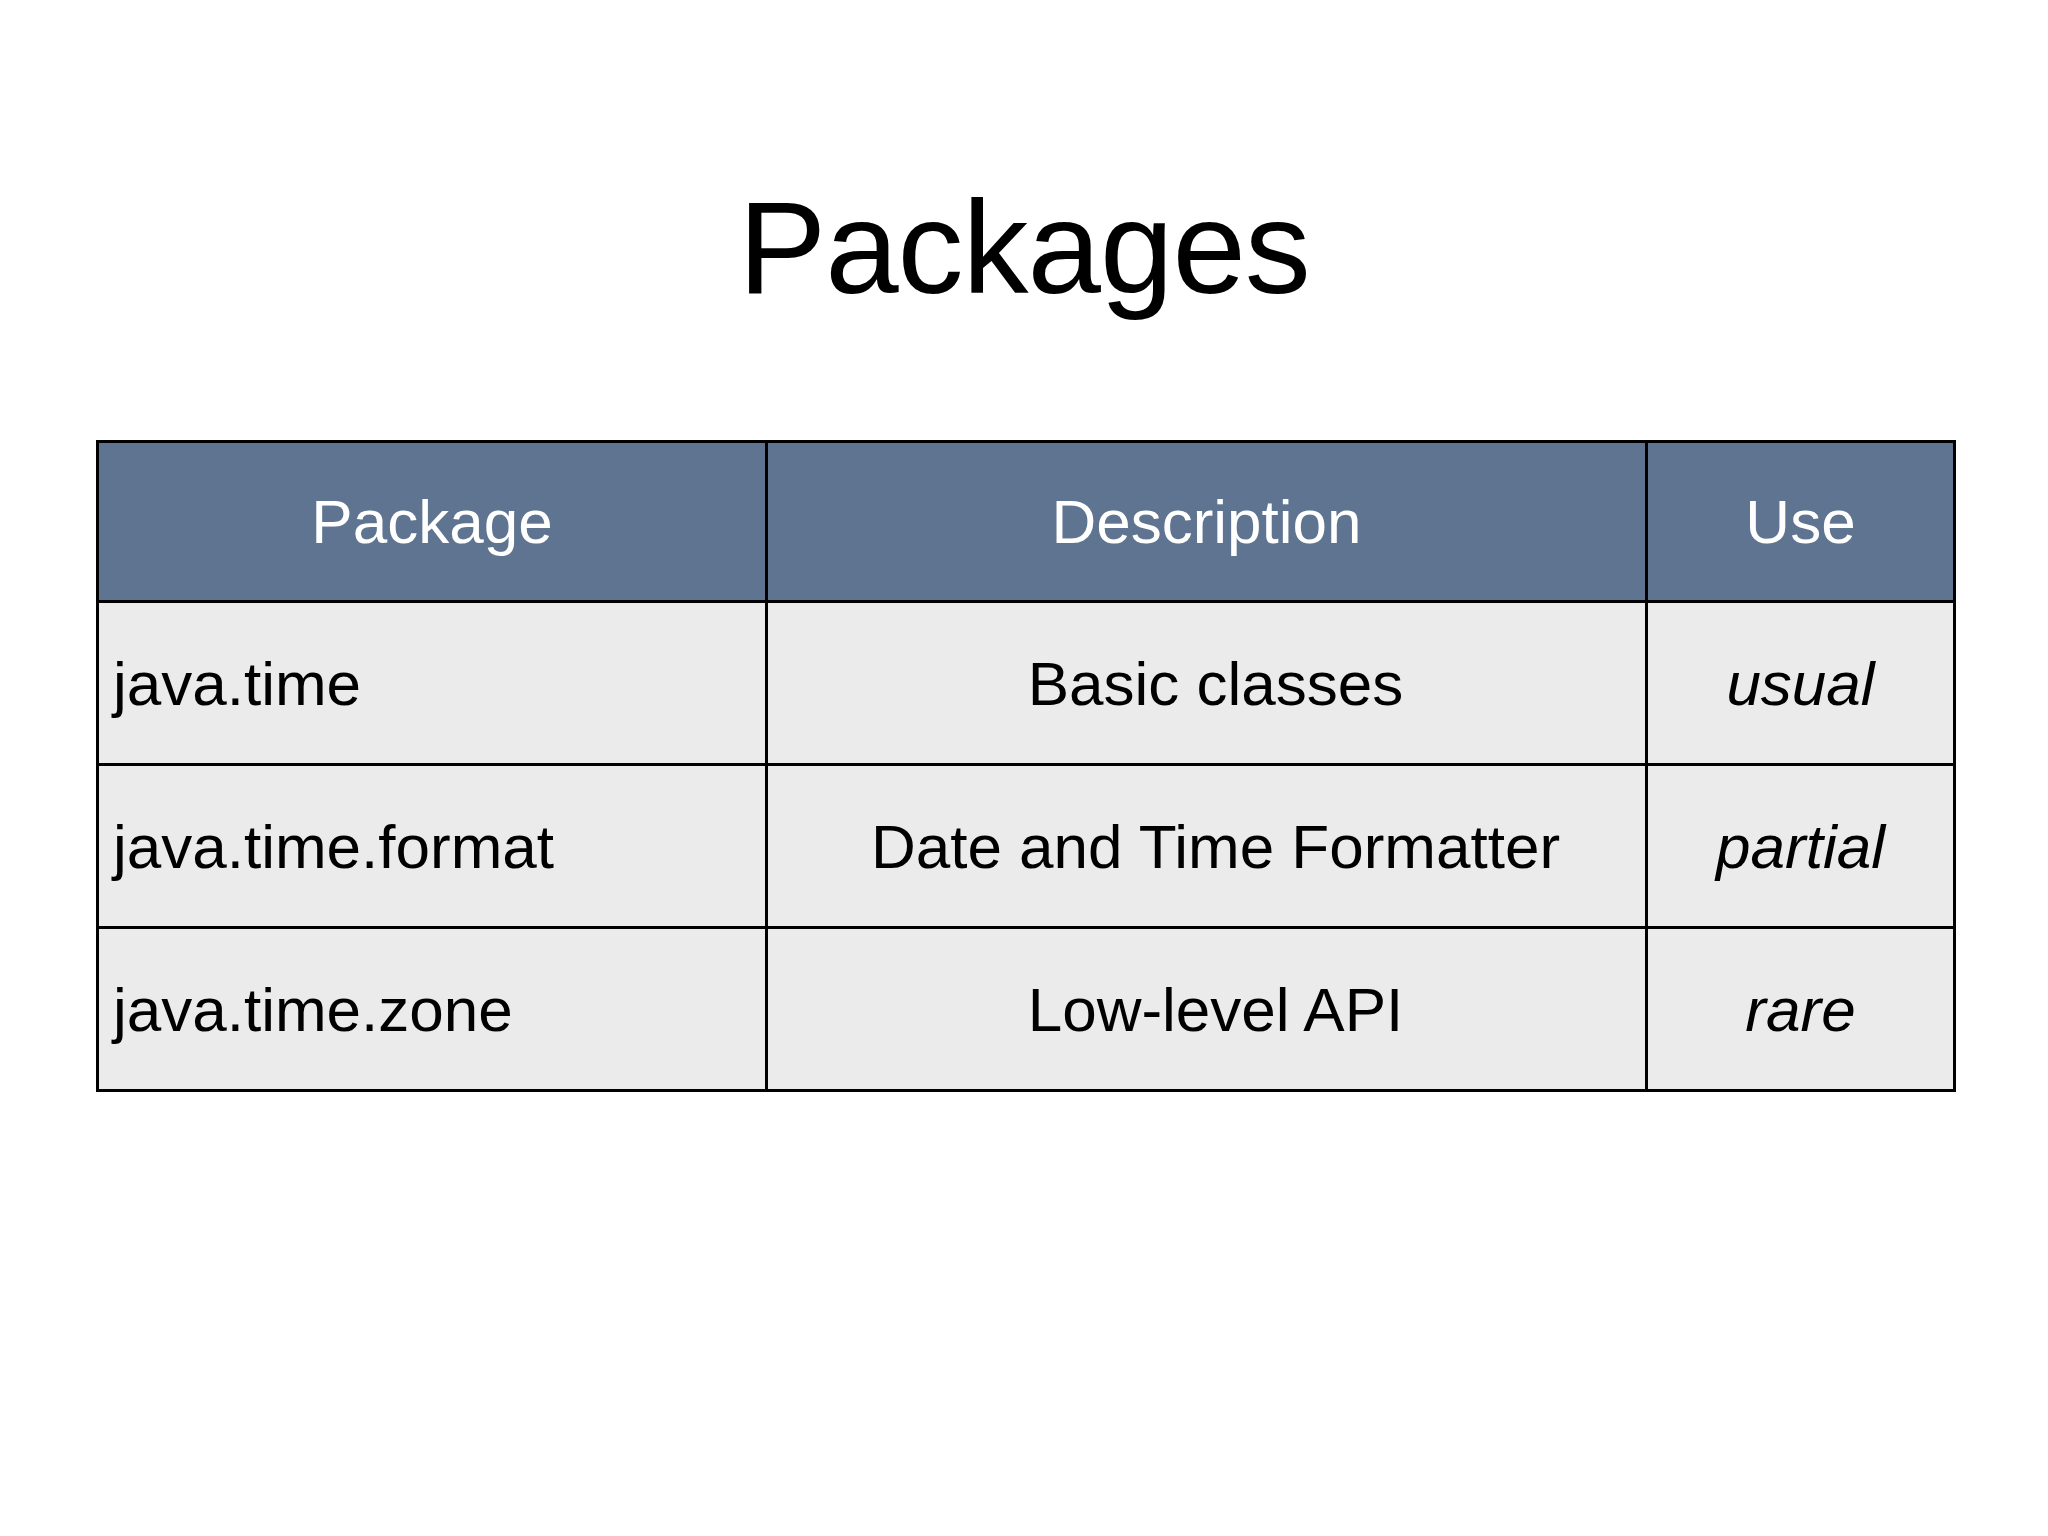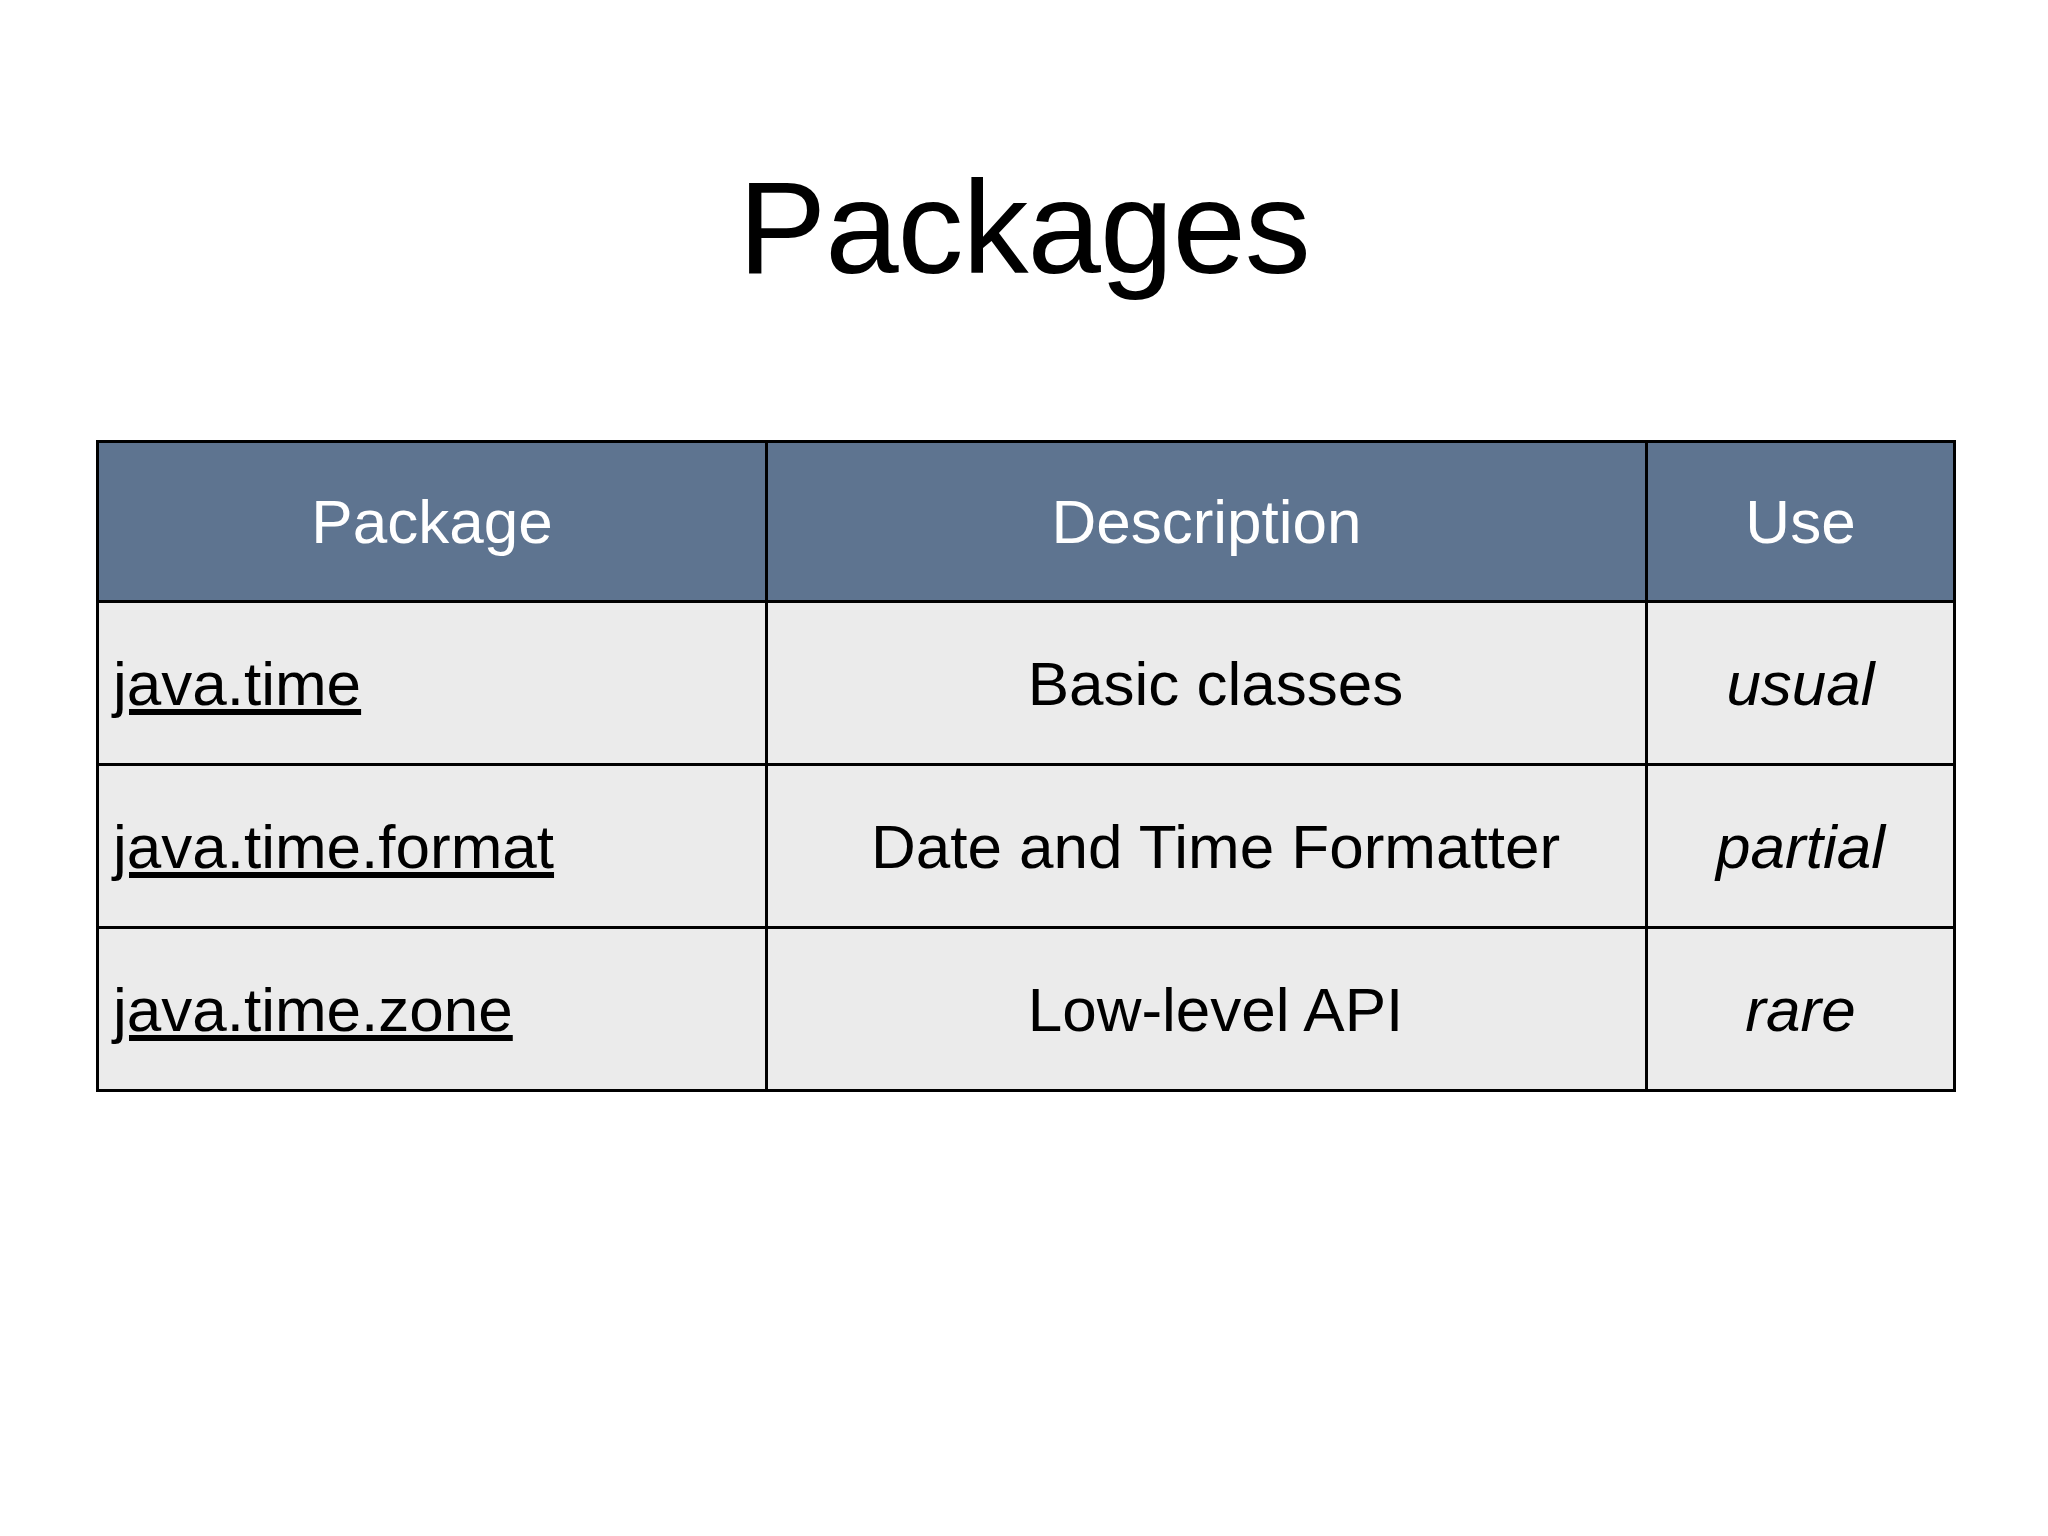--- a/index.html
+++ b/index.html
@@ -18,21 +18,21 @@
   .slide {
     position: relative;
     width: 2048px;
     height: 1536px;
     background: #ffffff;
     box-sizing: border-box;
   }
 
   .slide-title {
     position: absolute;
-    top: 64px;
+    top: 84px;
     left: 0;
     width: 2048px;
     text-align: center;
     font-size: 132px;
     line-height: 1.15;
     font-weight: 400;
     color: #000000;
     letter-spacing: -1px;
     font-family: "Liberation Sans", sans-serif;
     white-space: nowrap;
@@ -78,21 +78,20 @@
     font-weight: 400;
     vertical-align: middle;
     font-family: "Liberation Sans", sans-serif;
     white-space: nowrap;
     overflow: hidden;
   }
 
   .cell-package {
     text-align: left;
     padding-left: 14px !important;
-    text-decoration: underline;
   }
 
   .cell-description {
     text-align: center;
     padding-left: 18px !important;
   }
 
   .cell-use {
     text-align: center;
     font-style: italic;

